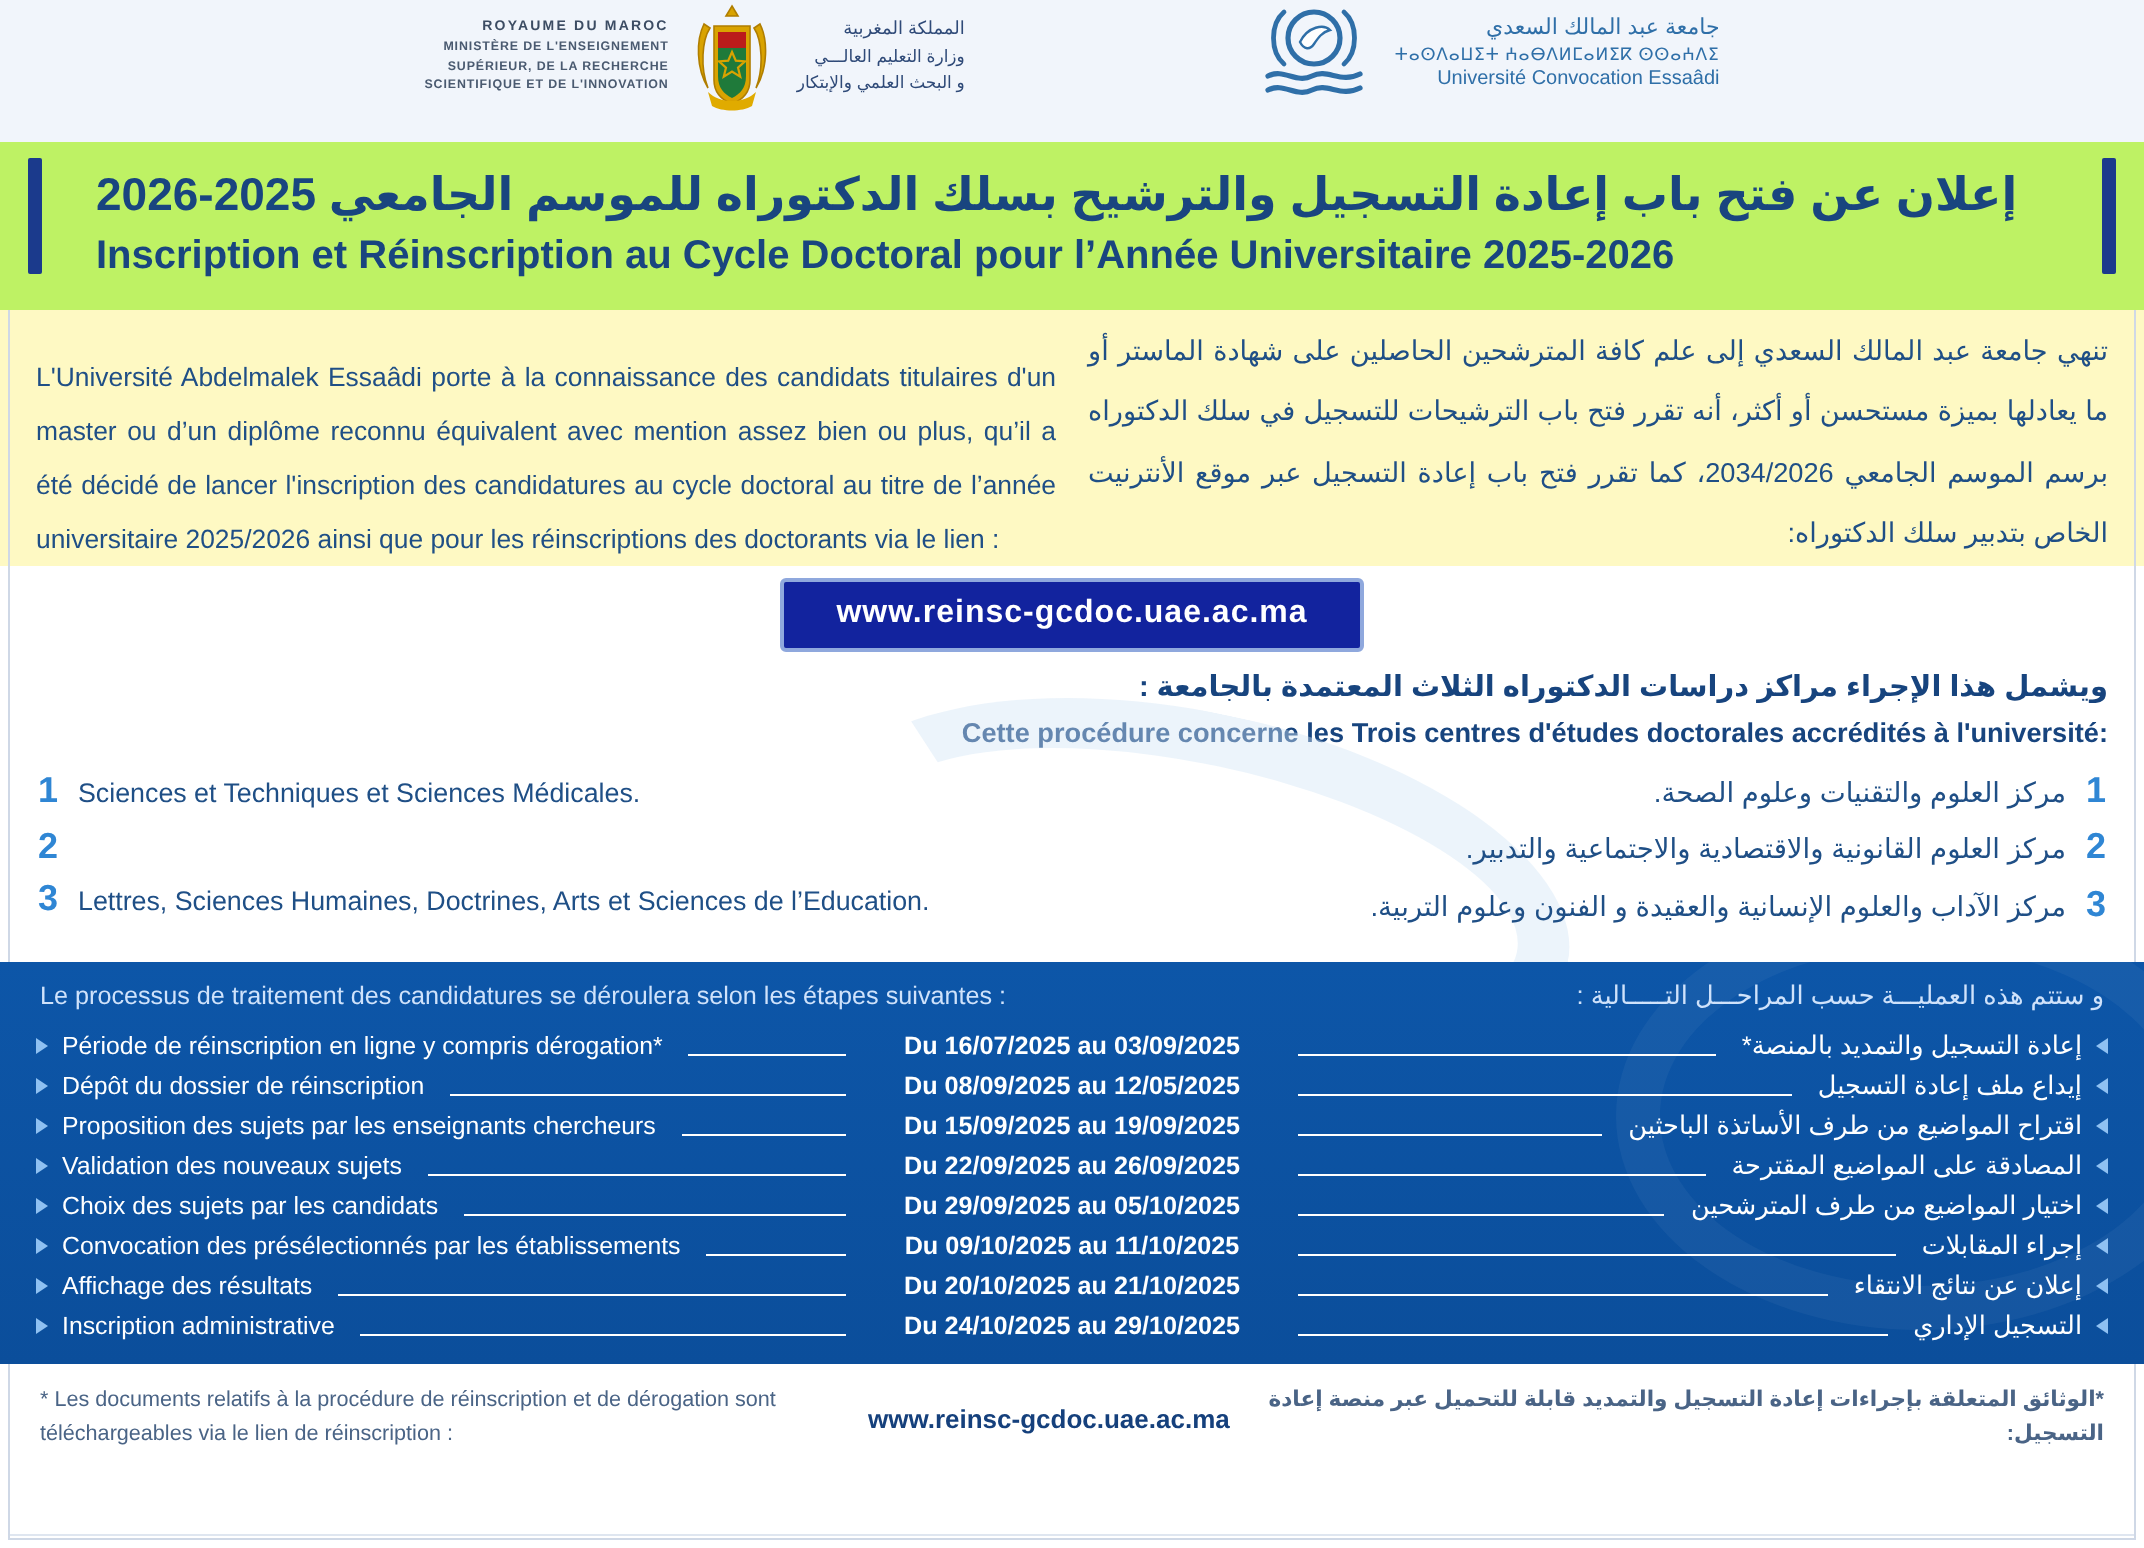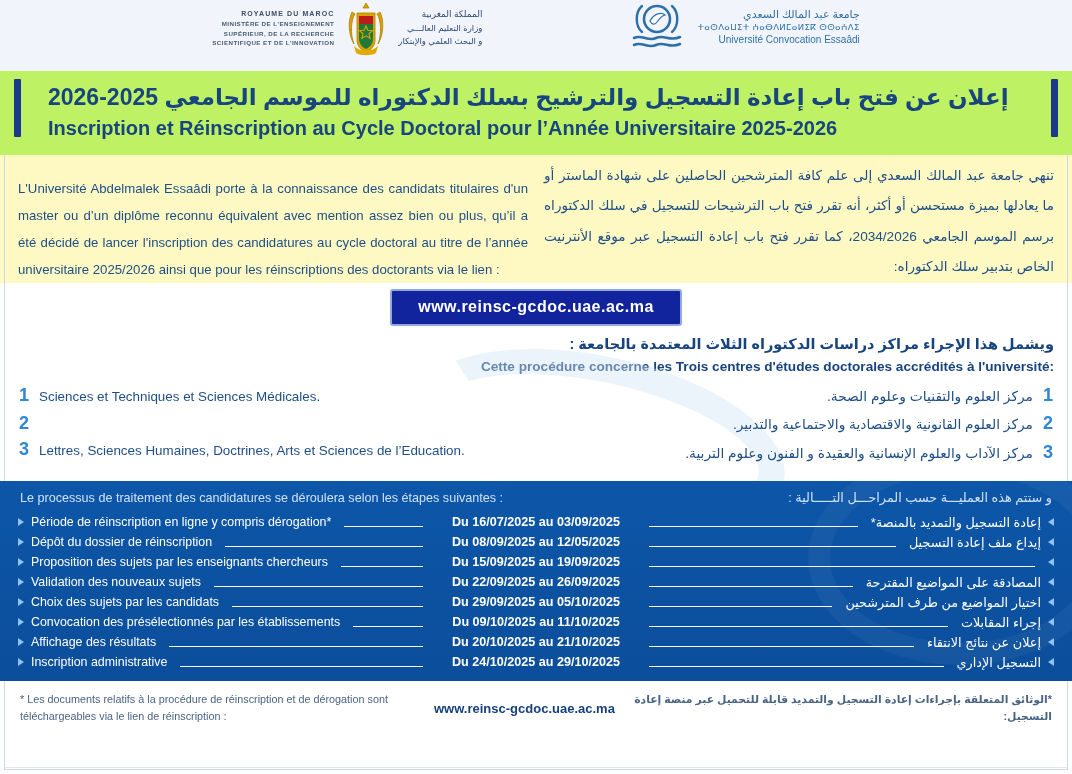--- a/index.html
+++ b/index.html
@@ -394,20 +394,21 @@
         </div>
         <div class="sched-row">
           <div class="side left">
             <span class="bullet"></span>
             <span class="lbl">Proposition des sujets par les enseignants chercheurs</span>
             <span class="lead"></span>
           </div>
           <div class="date">Du 15/09/2025 au 19/09/2025</div>
           <div class="side right">
             <span class="bullet"></span>
+            <span class="lbl">اقتراح المواضيع من طرف الأساتذة الباحثين</span>
             <span class="lead"></span>
           </div>
         </div>
         <div class="sched-row">
           <div class="side left">
             <span class="bullet"></span>
             <span class="lbl">Validation des nouveaux sujets</span>
             <span class="lead"></span>
           </div>
           <div class="date">Du 22/09/2025 au 26/09/2025</div>

